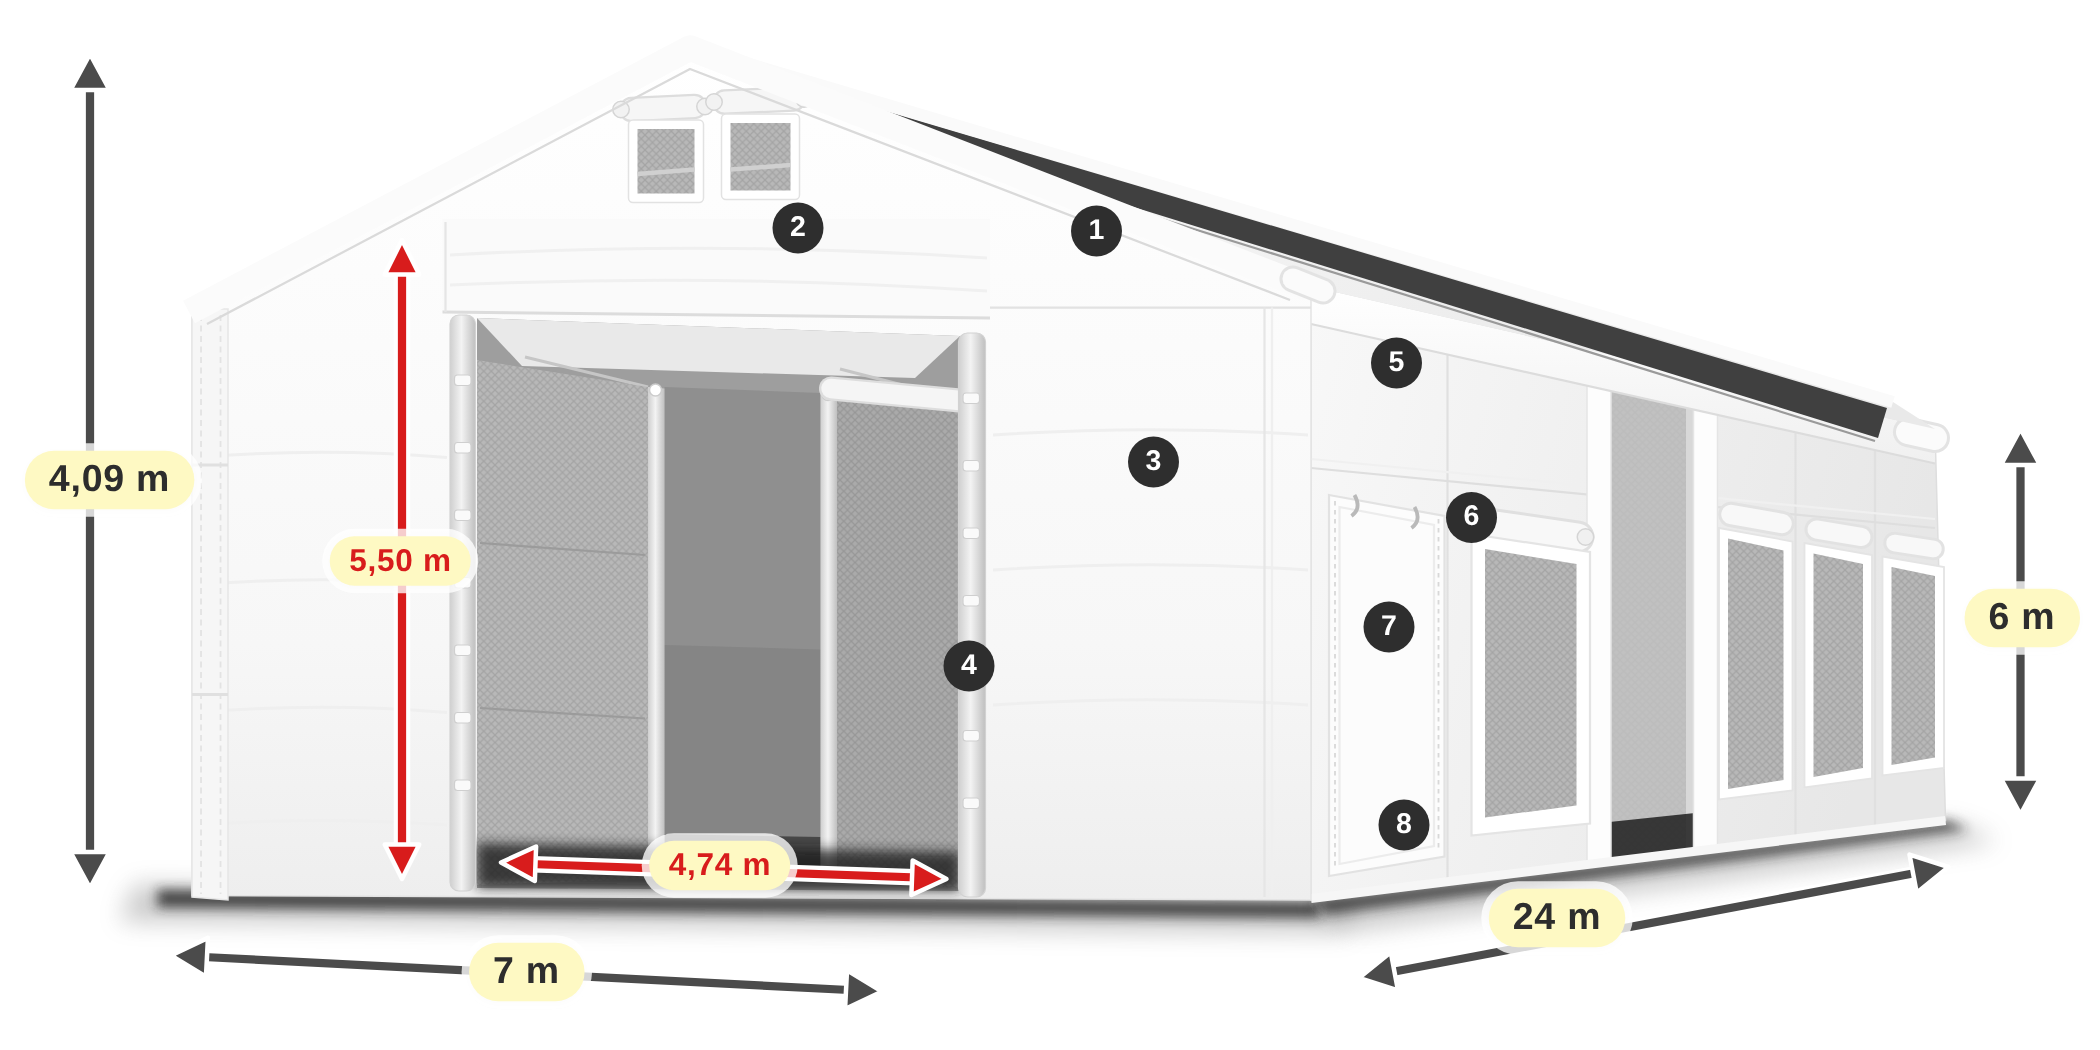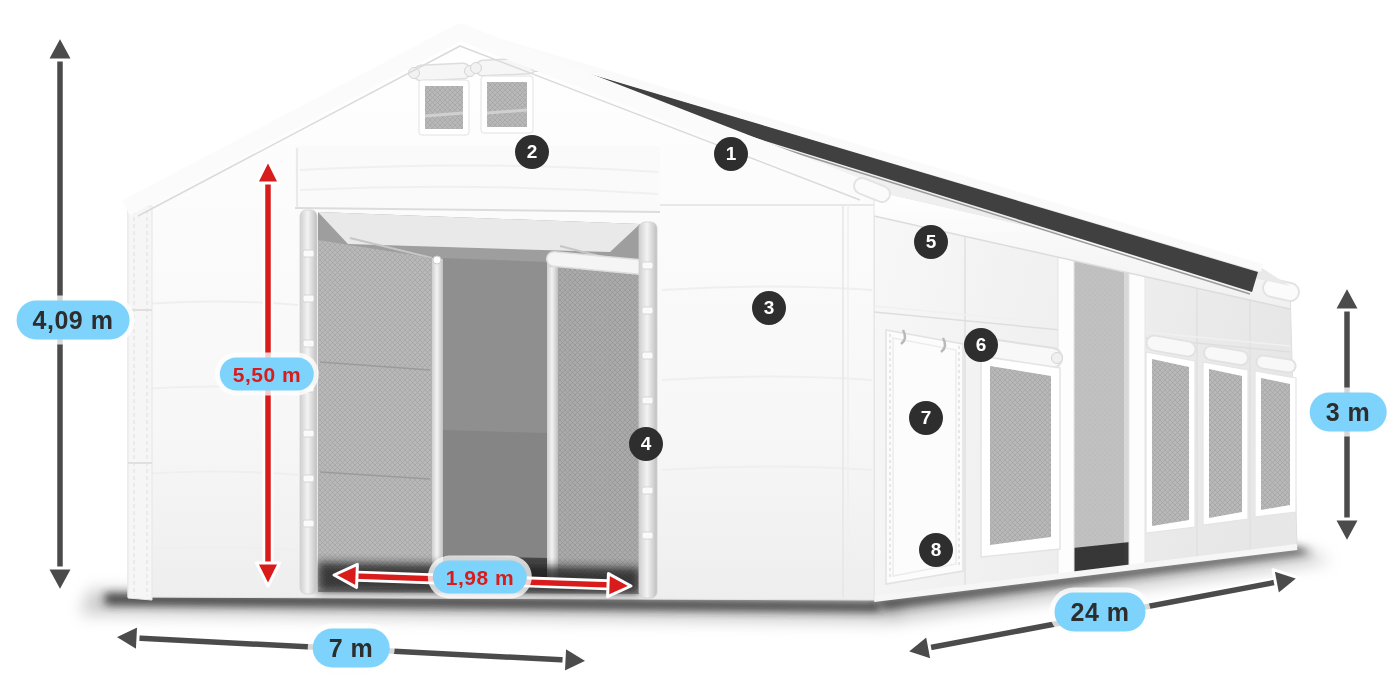--- a/index.html
+++ b/index.html
@@ -3,21 +3,21 @@
 <meta charset="utf-8">
 <style>
   html,body{margin:0;padding:0;background:#ffffff;}
   .stage{
     position:relative;width:1400px;height:700px;background:#ffffff;overflow:hidden;
     font-family:"Liberation Sans",sans-serif;
   }
   .stage svg{position:absolute;left:0;top:0;}
   .dim-label{
     position:absolute;transform:translate(-50%,-50%);
-    background:#7dd3fc;color:#2d2d2d;font-weight:bold;font-size:25px;line-height:1;
+    background:#fef9c3;color:#2d2d2d;font-weight:bold;font-size:25px;line-height:1;
     padding:7px 16px;border-radius:26px;white-space:nowrap;letter-spacing:.5px;
     box-shadow:0 0 0 5px rgba(255,255,255,.78), 0 1px 6px rgba(0,0,0,.07);
     z-index:30;
   }
   .dim-label.red{color:#d81c1c;font-size:21px;padding:6px 13px;}
   .callout{
     position:absolute;width:34px;height:34px;transform:translate(-50%,-50%);
     background:#2e2e2e;border-radius:50%;color:#ffffff;
     display:flex;align-items:center;justify-content:center;
     font-weight:bold;font-size:19px;z-index:25;
@@ -325,24 +325,24 @@
           <path class="ahr" d="M0,0 L-23,-11.5 L-23,11.5 Z"></path>
         </g>
     <g transform="translate(631,586) rotate(2.1)">
           <path class="ahr" d="M0,0 L-23,-11.5 L-23,11.5 Z"></path>
         </g>
   </g>
 </svg>
 
 <div class="dim-label" style="left:73px;top:320px">4,09 m</div>
 <div class="dim-label red" style="left:267px;top:374px">5,50 m</div>
-<div class="dim-label red" style="left:480px;top:577px">1,98 m</div>
+<div class="dim-label red" style="left:480px;top:577px">4,74 m</div>
 <div class="dim-label" style="left:351px;top:648px">7 m</div>
-<div class="dim-label" style="left:1100px;top:612px">24 m</div>
-<div class="dim-label" style="left:1348px;top:412px">3 m</div>
+<div class="dim-label" style="left:1038px;top:612px">24 m</div>
+<div class="dim-label" style="left:1348px;top:412px">6 m</div>
 
 <div class="callout" style="left:731px;top:154px">
       <span>1</span>
     </div>
 <div class="callout" style="left:532px;top:152px">
       <span>2</span>
     </div>
 <div class="callout" style="left:769px;top:308px">
       <span>3</span>
     </div>

